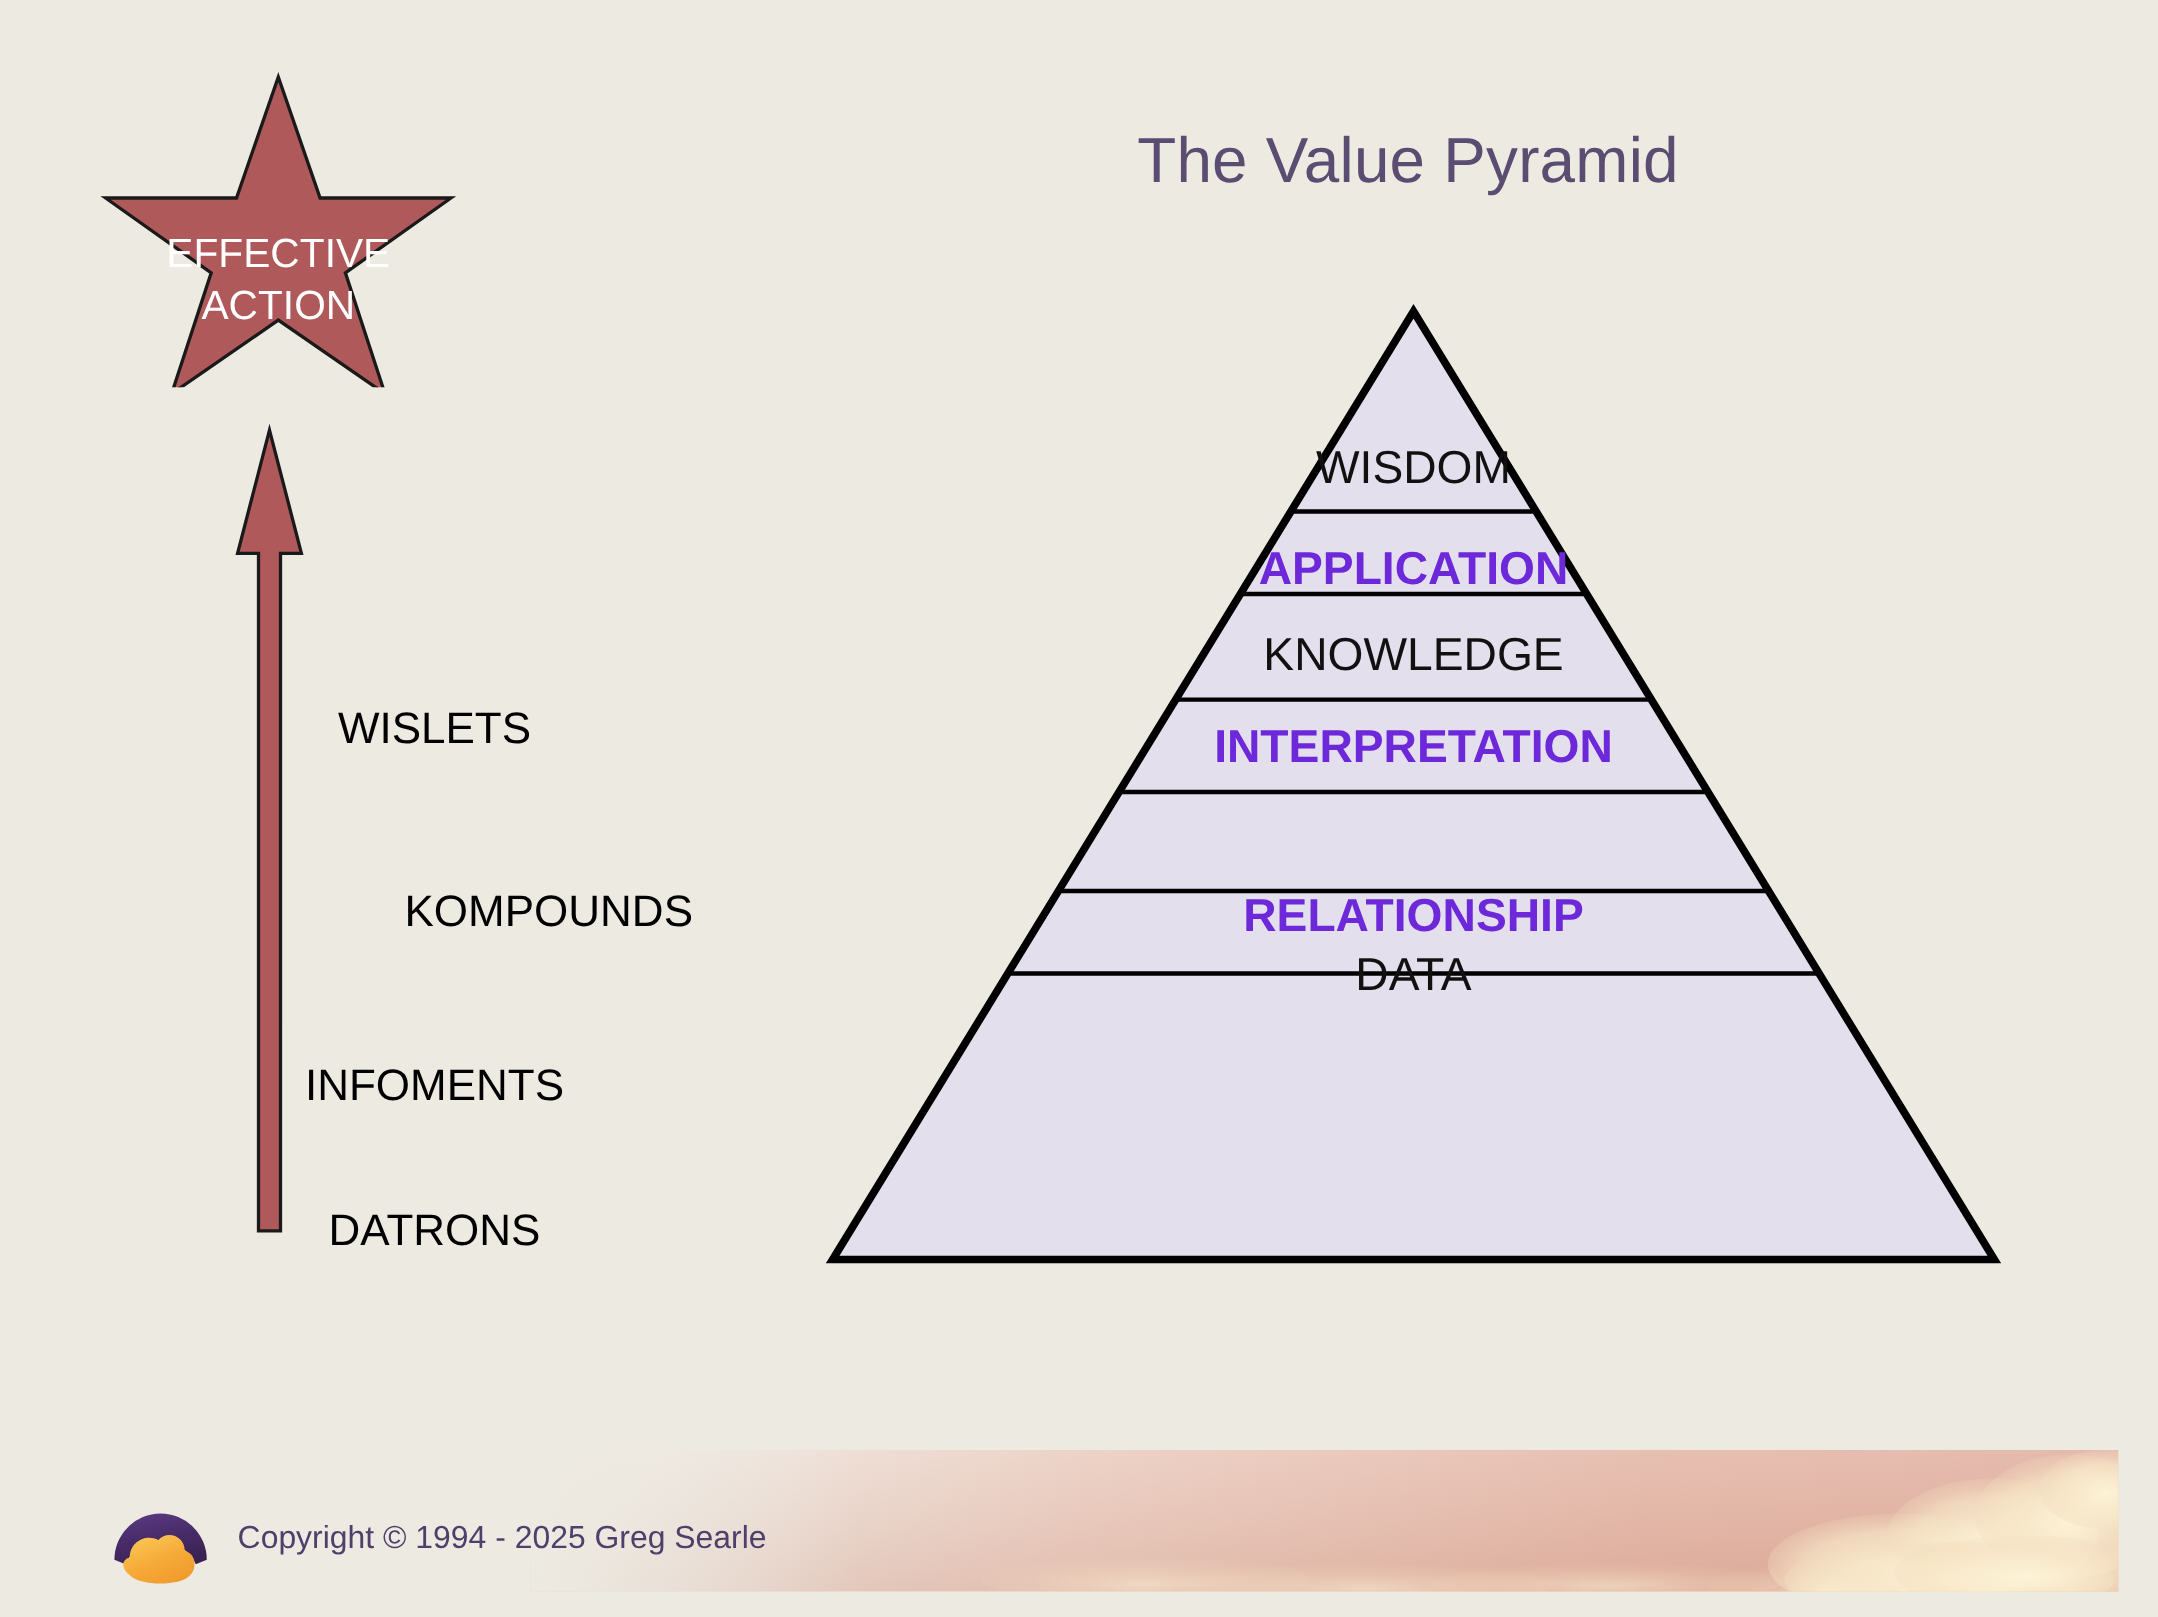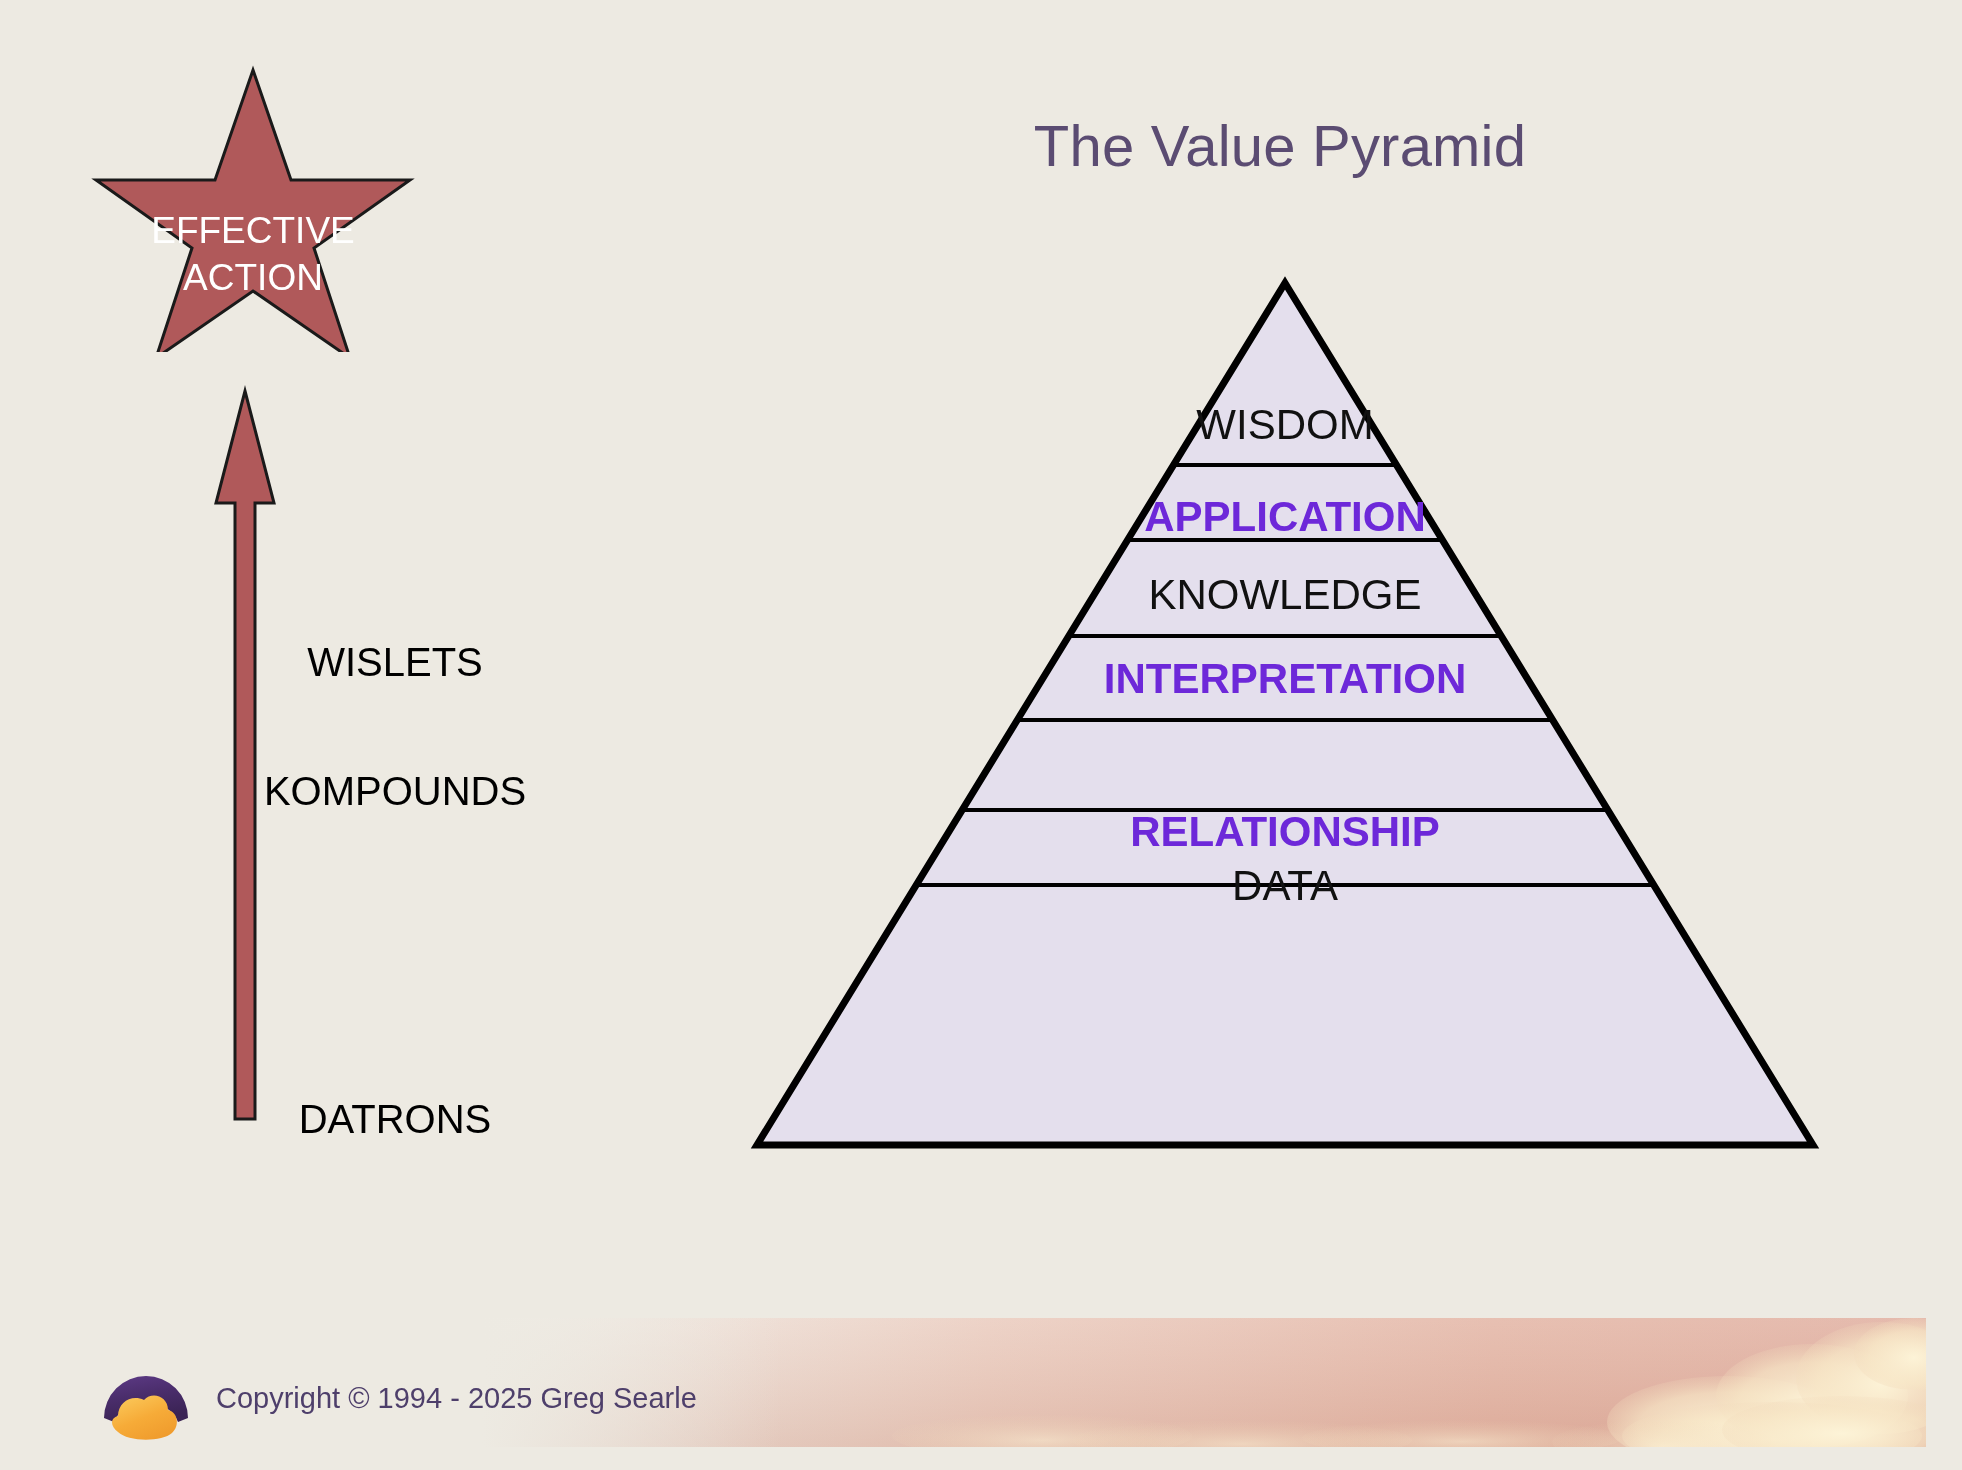--- a/index.html
+++ b/index.html
@@ -72,21 +72,21 @@
   .stage-label {
     position: absolute;
     font-size: 40px;
     color: #000000;
     white-space: nowrap;
     text-align: center;
     margin-top: 33px;
   }
   #stage-0 { left: 160px; top: 1064px; width: 470px; }  
   #stage-1 { left: 160px; top: 932px;  width: 470px; }  
-  #stage-2 { left: 160px; top: 736px;  width: 470px; }  
+  #stage-2 { left: 160px; top: 774px;  width: 470px; text-align: right; }  
   #stage-3 { left: 160px; top: 607px;  width: 470px; }  
 
   
   #pyramid {
     position: absolute;
     left: 740px;
     top: 265px;
     width: 1090px;
     height: 900px;
   }
@@ -163,20 +163,21 @@
   <div id="title">The Value Pyramid</div>
 
   <div id="arrow-wrap">
     <svg width="70" height="740" viewBox="0 0 70 740">
       <polygon points="35,6 64,118 45,118 45,734 25,734 25,118 6,118" fill="#b0595a" stroke="#1a1a1a" stroke-width="3" stroke-linejoin="miter"></polygon>
     </svg>
   </div>
 
   <div class="stage-label" id="stage-3">WISLETS</div>
   <div class="stage-label" id="stage-2">KOMPOUNDS</div>
+  <div class="stage-label" id="stage-1">INFOMENTS</div>
   <div class="stage-label" id="stage-0">DATRONS</div>
 
   <div id="pyramid">
     <svg width="1090" height="900" viewBox="0 0 1090 900">
 
       <polygon points="545,18 1073,880 17,880" fill="#e4dfed" stroke="#000000" stroke-width="7" stroke-linejoin="miter"></polygon>
 
       <g stroke="#000000" stroke-width="4">
         <line x1="434" y1="200" x2="656" y2="200"></line>
         <line x1="388" y1="275" x2="702" y2="275"></line>

